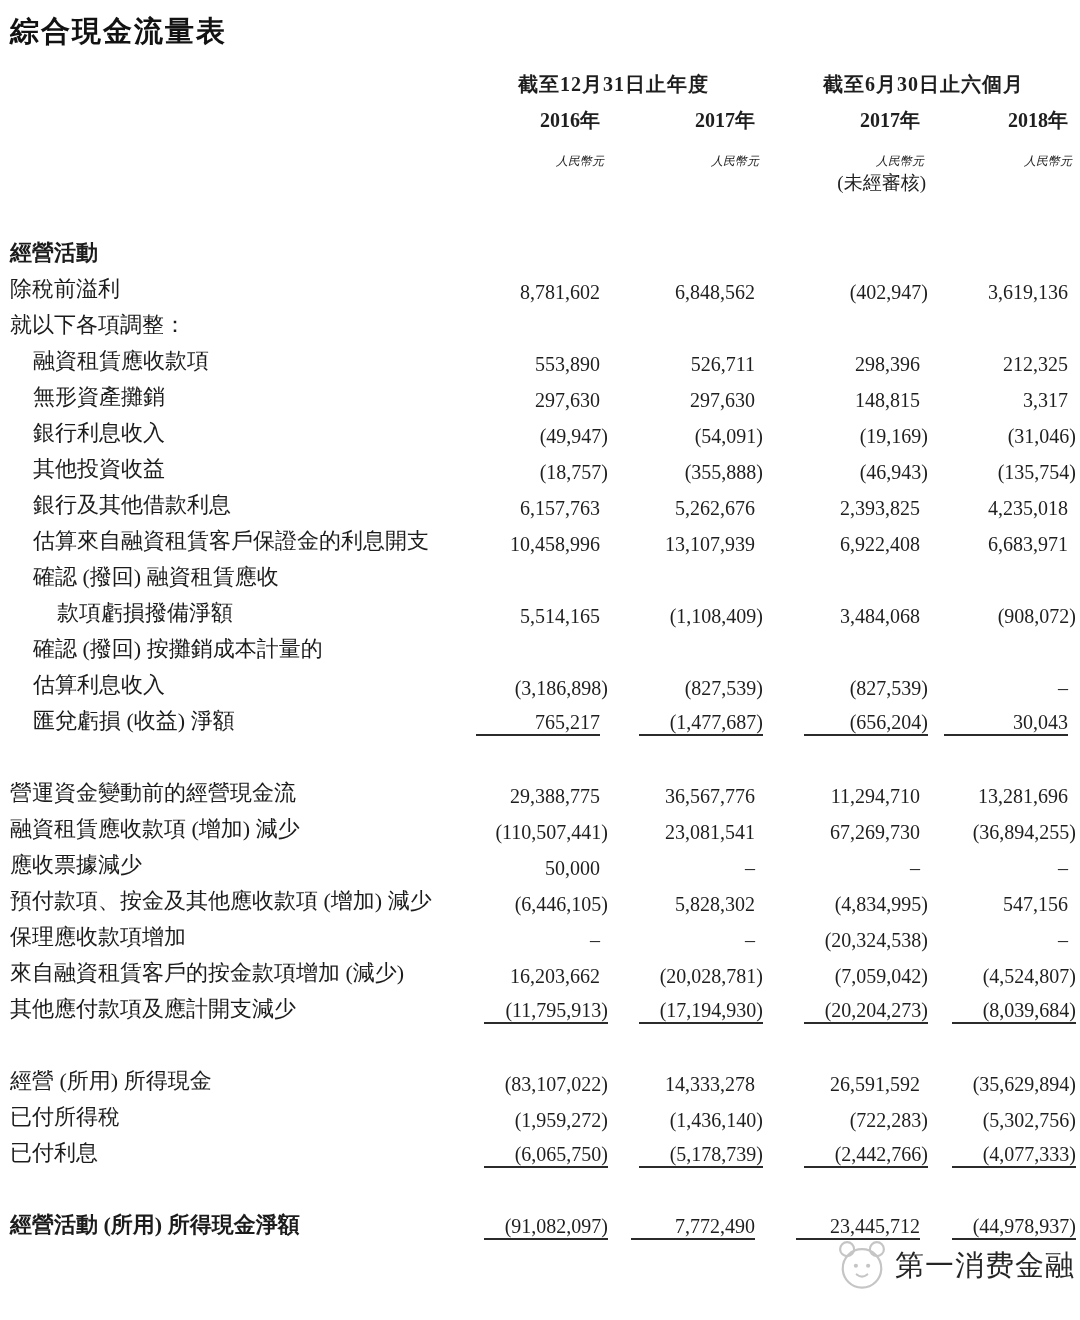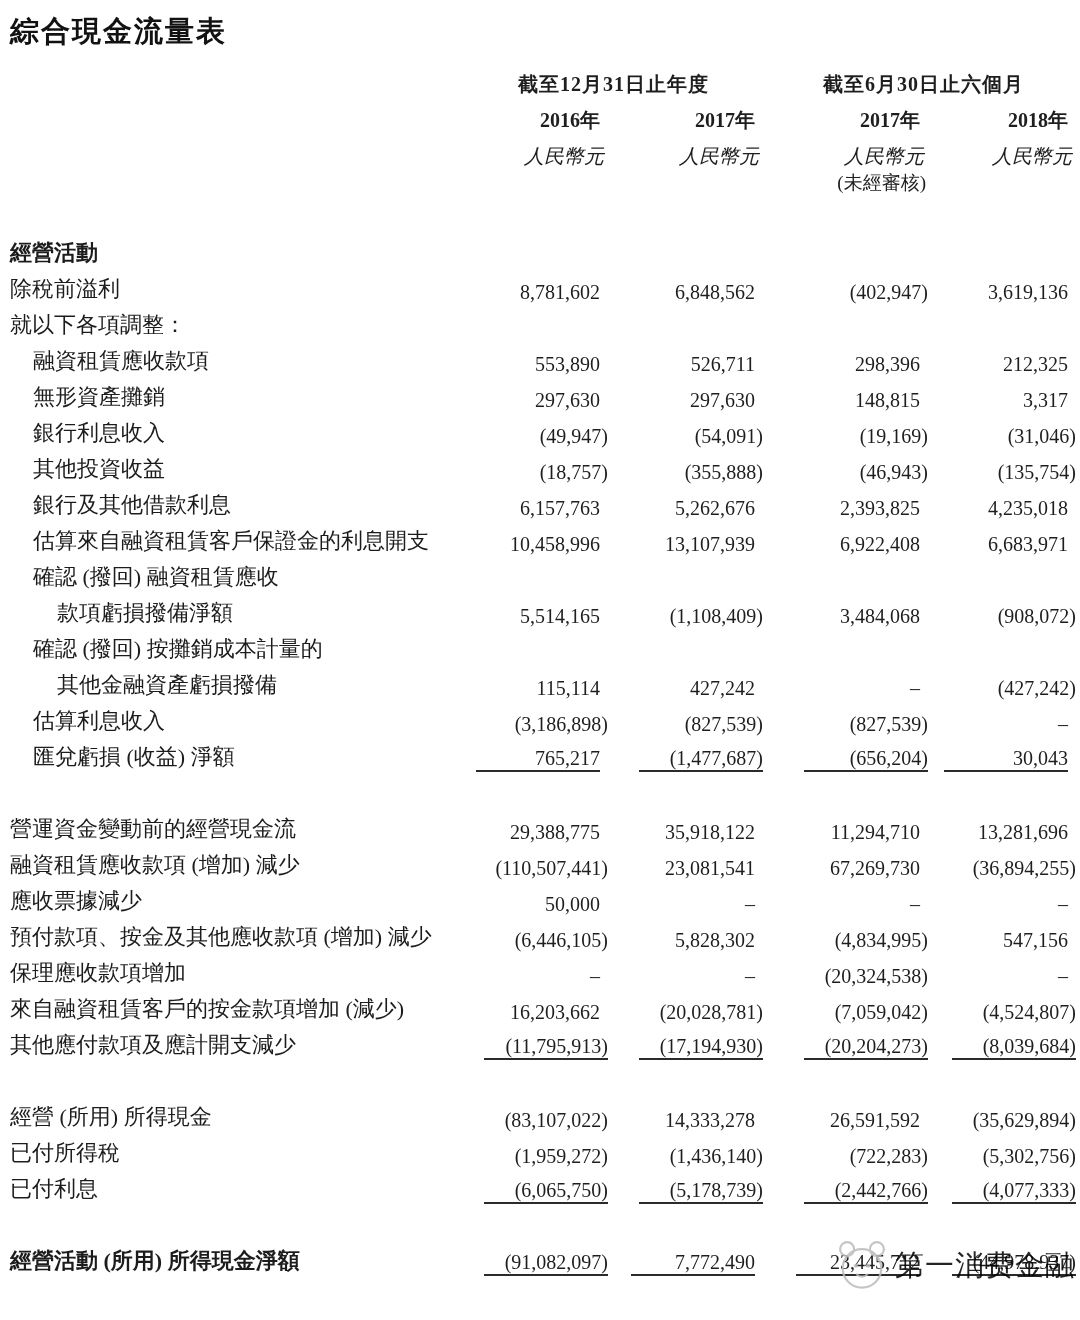--- a/index.html
+++ b/index.html
@@ -40,21 +40,21 @@
   td.yr{
     font-weight:bold;
     font-size:20px;
     text-align:right;
     padding-right:12px;
     white-space:nowrap;
   }
   tr.cur-row{height:36px;}
   td.cur{
     font-style:italic;
-    font-size:20px;
+    font-size:12px;
     text-align:right;
     padding-right:8px;
     white-space:nowrap;
   }
   tr.note-row{height:38px;vertical-align:top;}
   td.note{
     font-size:19px;
     text-align:right;
     padding-right:6px;
     white-space:nowrap;
@@ -230,47 +230,40 @@
         <td class="val neg"><span class="n">(908,072)</span></td>
       </tr>
       <tr>
         <td class="lbl ind1">確認 (撥回) 按攤銷成本計量的</td>
         <td class="val"></td>
         <td class="val"></td>
         <td class="val"></td>
         <td class="val"></td>
       </tr>
       <tr>
-        <td class="lbl ind2">其他金融資產虧損撥備</td>
-        <td class="val"><span class="n">115,114</span></td>
-        <td class="val"><span class="n">427,242</span></td>
-        <td class="val"><span class="n">–</span></td>
-        <td class="val neg"><span class="n">(427,242)</span></td>
-      </tr>
-      <tr>
         <td class="lbl ind1">估算利息收入</td>
         <td class="val neg"><span class="n">(3,186,898)</span></td>
         <td class="val neg"><span class="n">(827,539)</span></td>
         <td class="val neg"><span class="n">(827,539)</span></td>
         <td class="val"><span class="n">–</span></td>
       </tr>
       <tr class="u">
         <td class="lbl ind1">匯兌虧損 (收益) 淨額</td>
         <td class="val"><span class="n">765,217</span></td>
         <td class="val neg"><span class="n">(1,477,687)</span></td>
         <td class="val neg"><span class="n">(656,204)</span></td>
         <td class="val"><span class="n">30,043</span></td>
       </tr>
       <tr class="sp">
         <td colspan="5"></td>
       </tr>
       <tr>
         <td class="lbl ind0">營運資金變動前的經營現金流</td>
         <td class="val"><span class="n">29,388,775</span></td>
-        <td class="val"><span class="n">35,918,122</span></td>
+        <td class="val"><span class="n">36,567,776</span></td>
         <td class="val"><span class="n">11,294,710</span></td>
         <td class="val"><span class="n">13,281,696</span></td>
       </tr>
       <tr>
         <td class="lbl ind0">融資租賃應收款項 (增加) 減少</td>
         <td class="val neg"><span class="n">(110,507,441)</span></td>
         <td class="val"><span class="n">23,081,541</span></td>
         <td class="val"><span class="n">67,269,730</span></td>
         <td class="val neg"><span class="n">(36,894,255)</span></td>
       </tr>

